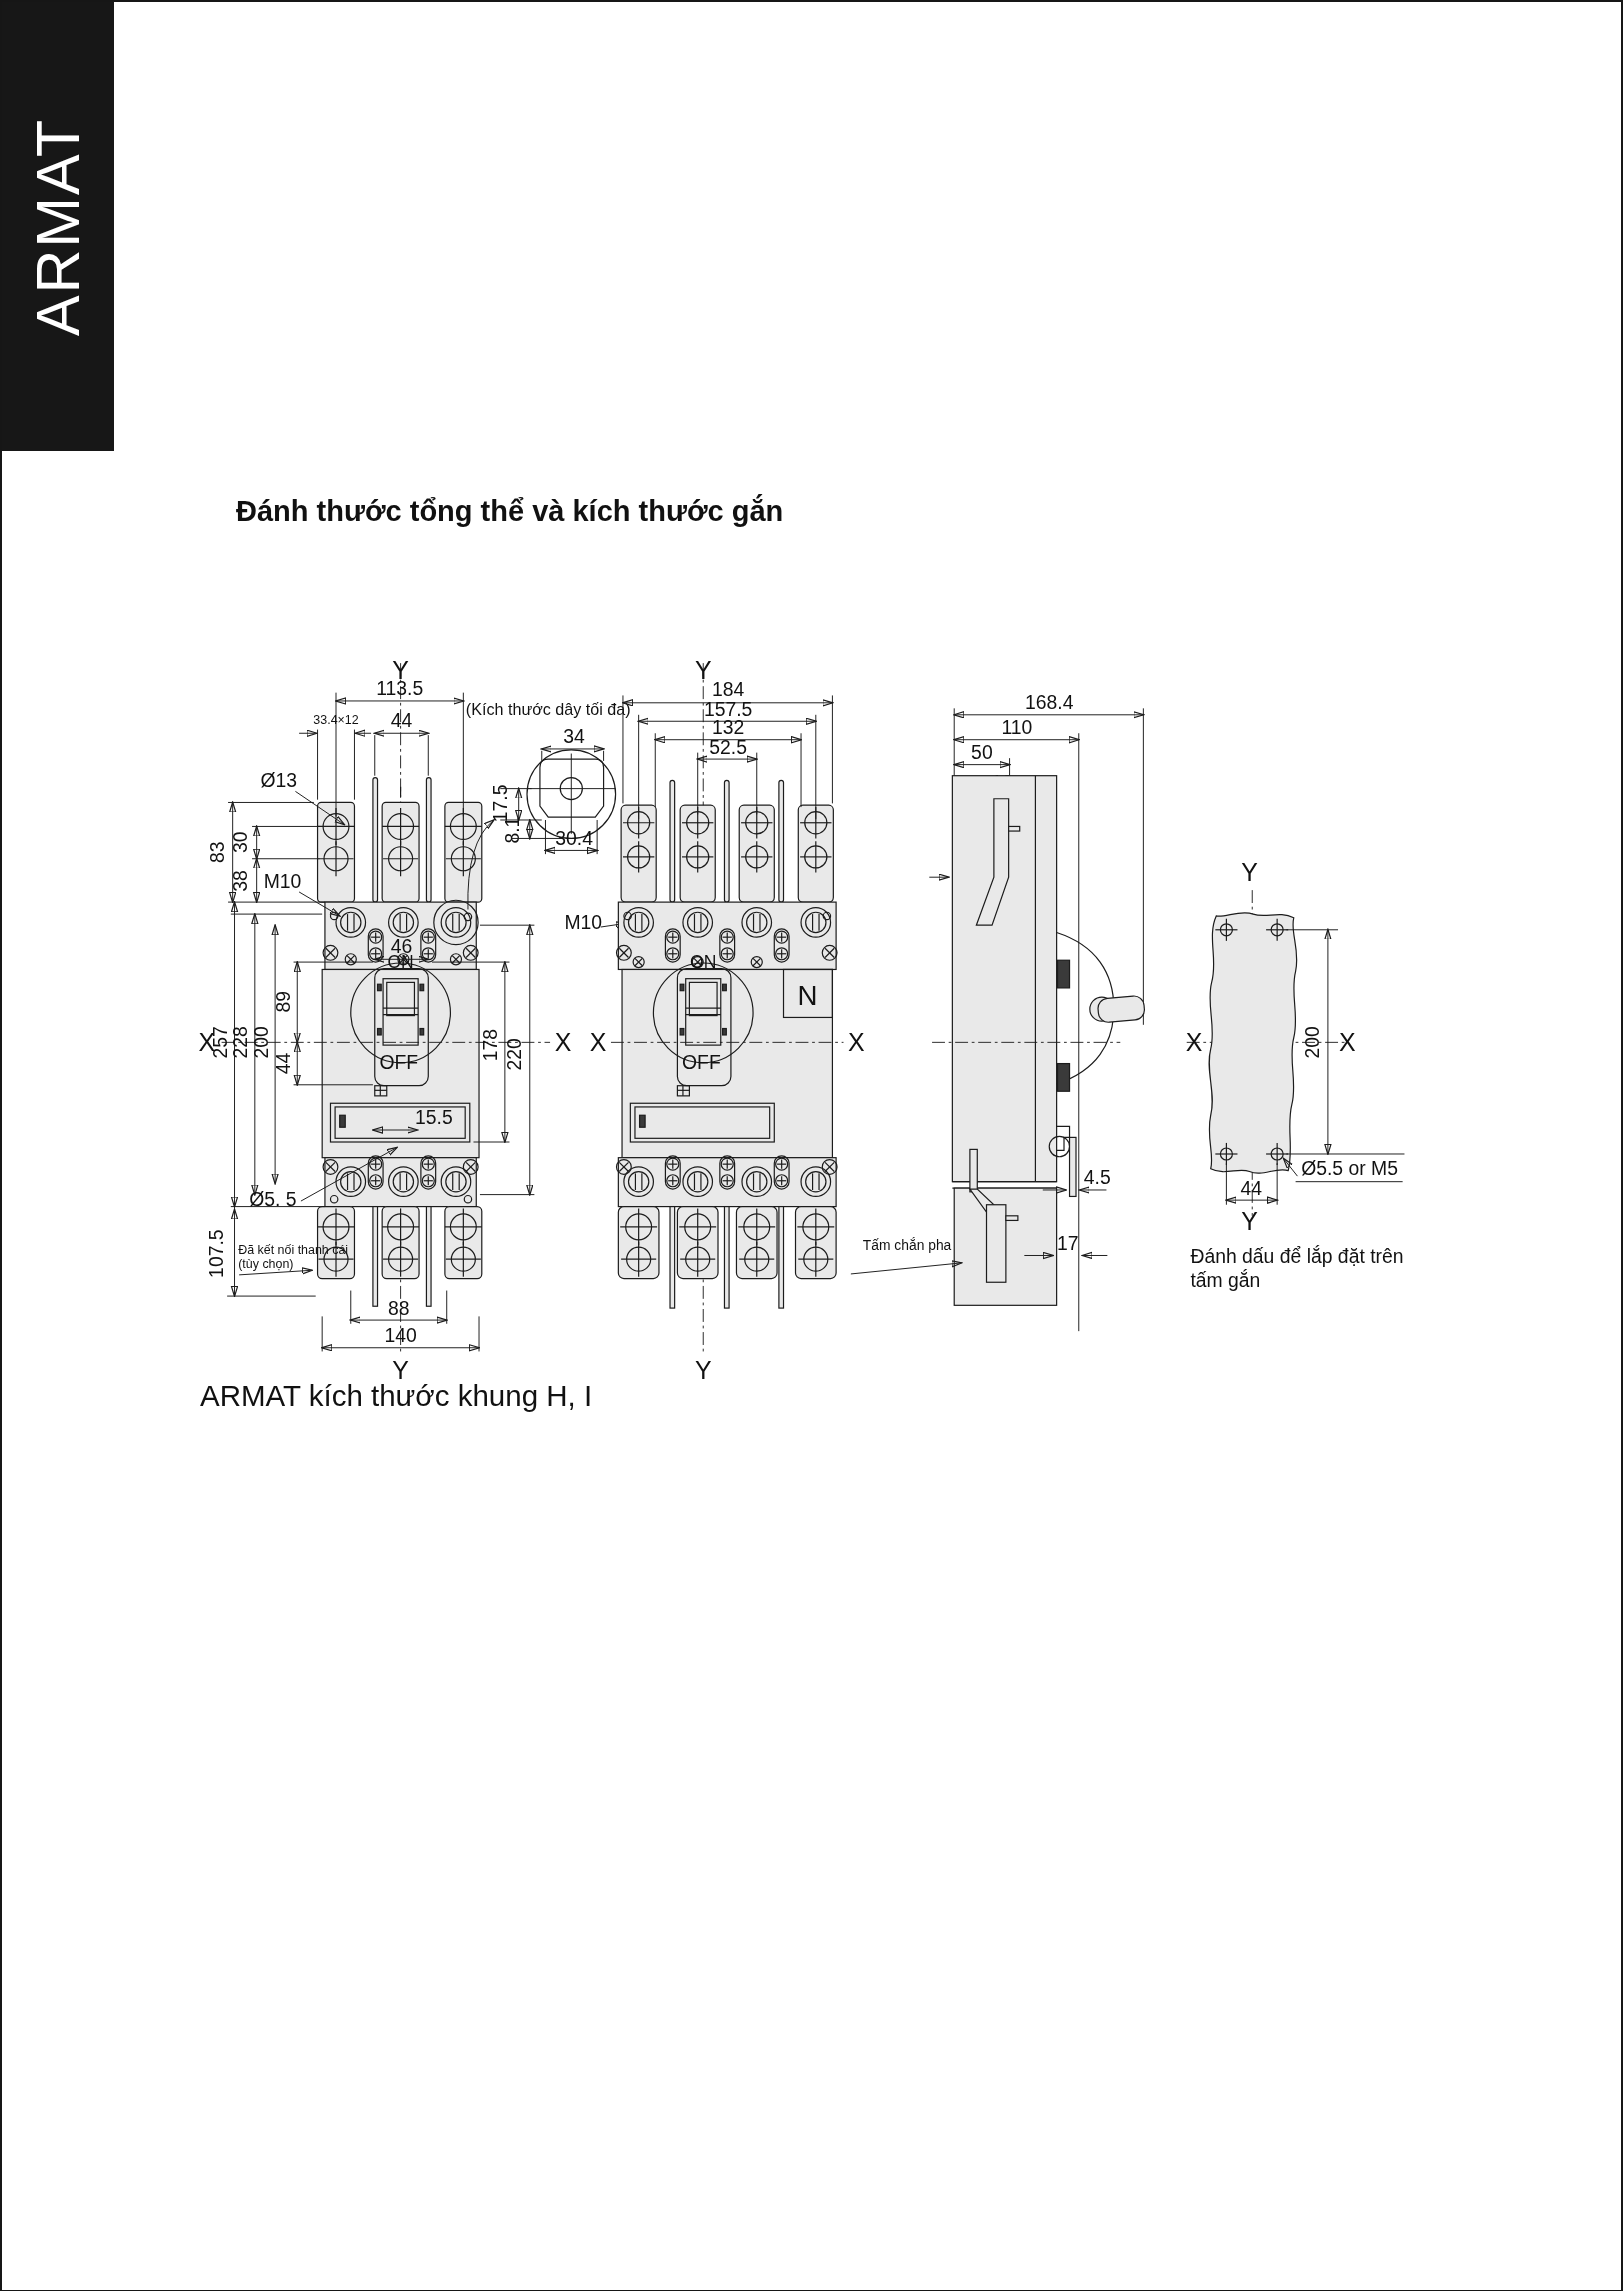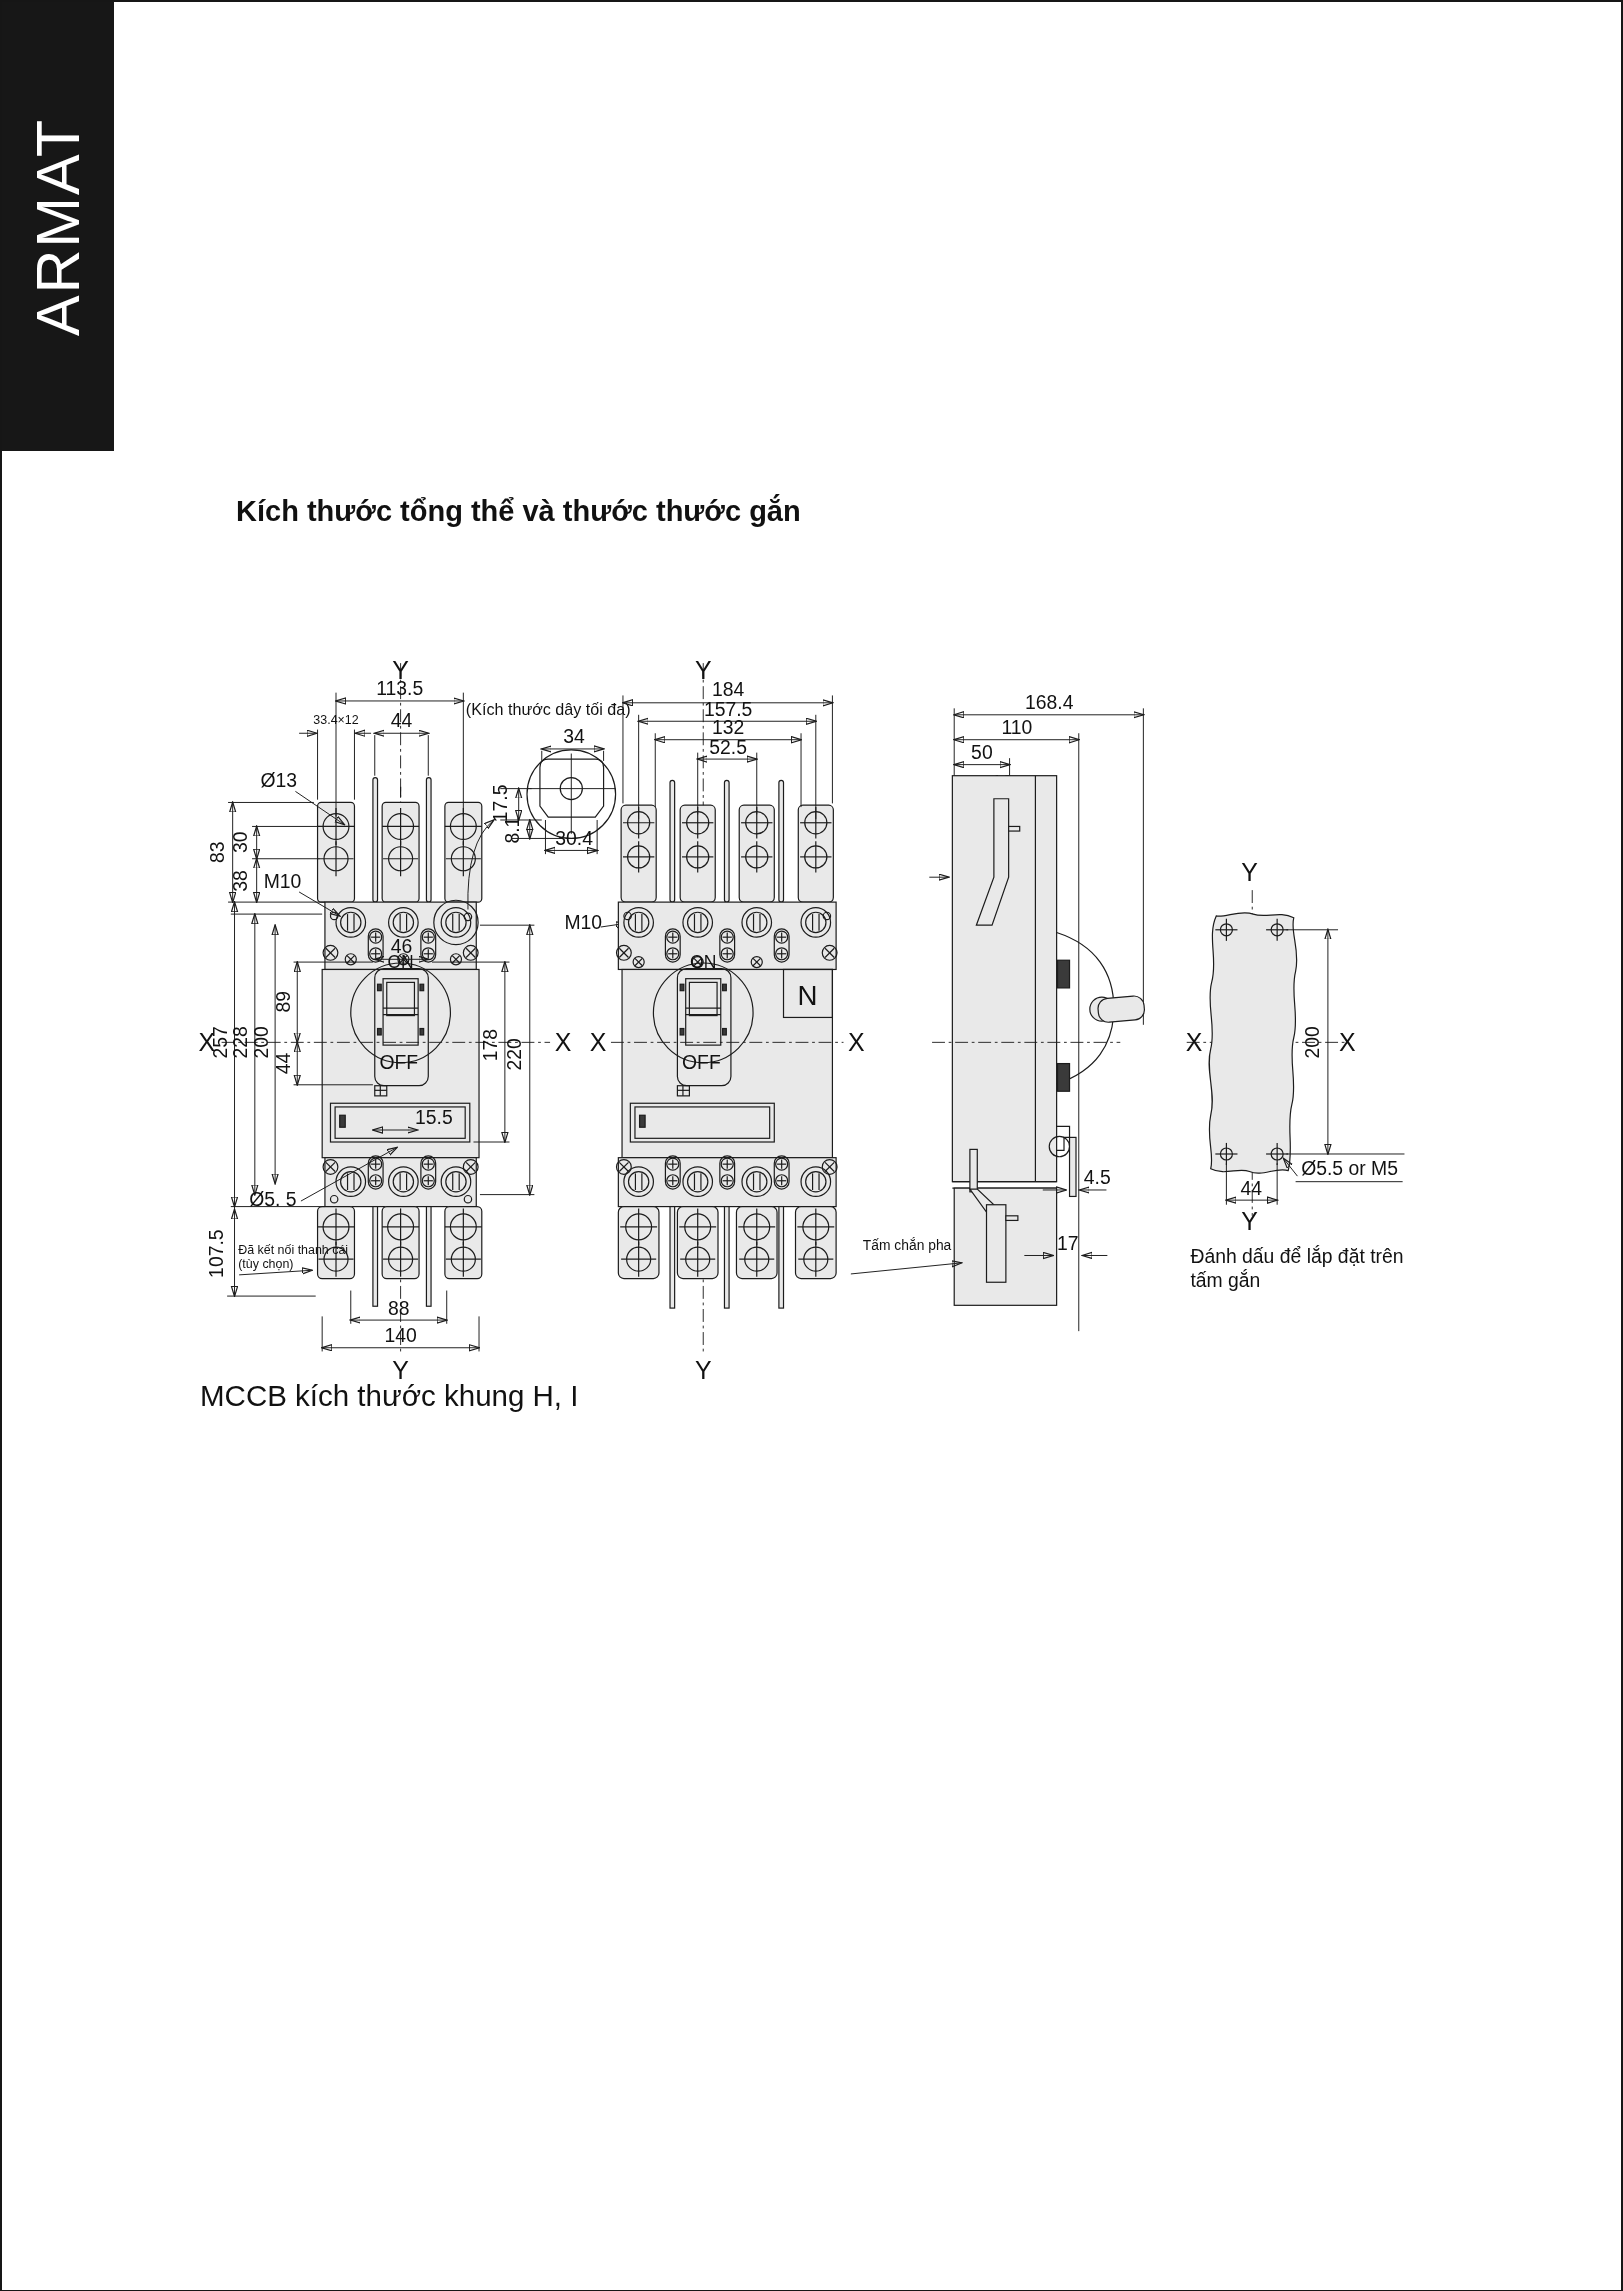--- a/index.html
+++ b/index.html
@@ -27,22 +27,22 @@
 </style>
 </head>
 <body>
 
 <div class="page">
 
   <div class="banner">
     <span class="brand">ARMAT</span>
   </div>
 
-  <div class="title">Kích thước tổng thể và thước thước gắn</div>
-  <div class="frame-caption">MCCB kích thước khung H, I</div>
+  <div class="title">Đánh thước tổng thể và kích thước gắn</div>
+  <div class="frame-caption">ARMAT kích thước khung H, I</div>
 
   <svg class="draw" width="1623" height="2292" viewBox="0 0 1759 2483">
     <defs>
       <marker id="ar" markerWidth="12" markerHeight="9" refX="10.5" refY="4" orient="auto-start-reverse" markerUnits="userSpaceOnUse">
         <path d="M0,0.7 L11,4 L0,7.3 Z" fill="#1c1c1c" stroke="none"></path>
       </marker>
       <g id="scrA">
         <circle r="16"></circle>
           <circle r="11"></circle>
           <line x1="-3.5" y1="-9" x2="-3.5" y2="9"></line>

